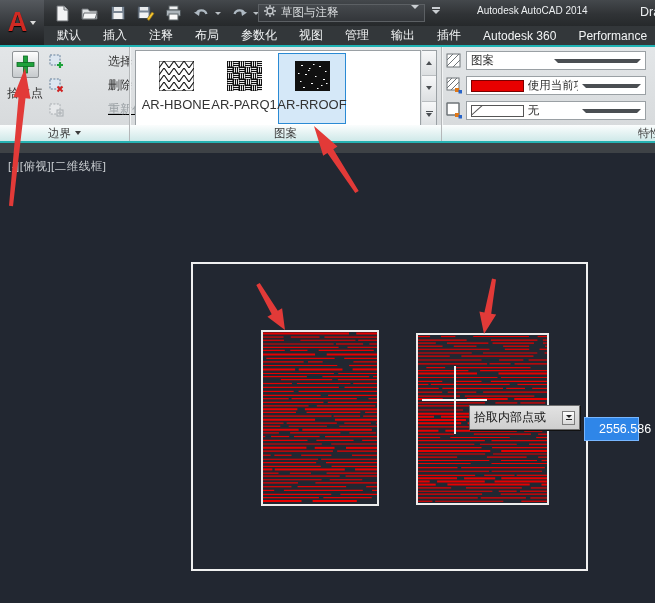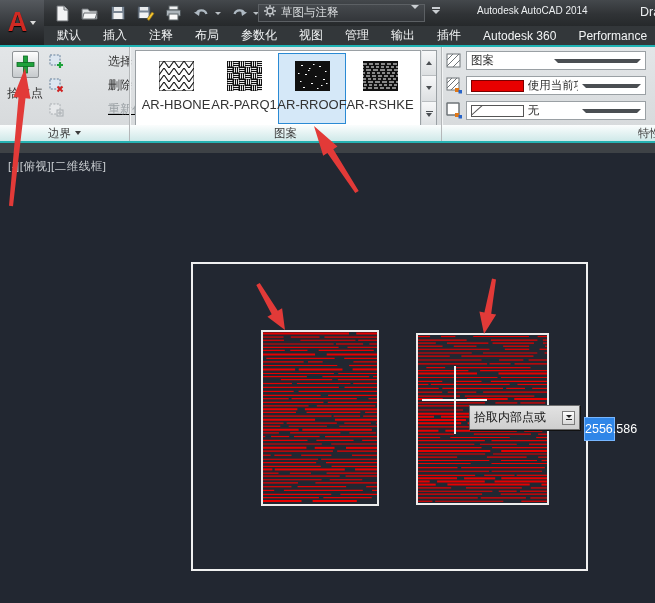--- a/index.html
+++ b/index.html
@@ -120,23 +120,23 @@
     background:linear-gradient(#e2e2e2,#cfcfcf); border:1px solid #6e6e6e;
     box-shadow:1px 1px 0 #111; display:flex; align-items:center; padding:0 4px; z-index:20; }
   #tooltip-text { font-size:12px; color:#141414; flex:1; white-space:nowrap; }
   #tooltip-btn { width:13px; height:14px; background:linear-gradient(#fdfdfd,#d9d9d9);
     border:1px solid #7c7c7c; display:flex; flex-direction:column; align-items:center;
     justify-content:center; gap:1px; cursor:pointer; }
   #tooltip-btn .t { width:0; height:0; border-left:3px solid transparent;
     border-right:3px solid transparent; border-top:3.5px solid #222; }
   #tooltip-btn .b { width:6px; height:1px; background:#222; }
 
-  #dyninput { position:absolute; left:584px; top:264px; width:31px; height:24px;
+  #dyninput { position:absolute; left:584px; top:264px; width:55px; height:24px;
     background:#2f86e8; border:1px solid #77b6ff; display:flex; align-items:center;
-    padding:0 0; z-index:20; }
+    padding:0 14px; z-index:20; }
   #dyninput span { color:#fff; font-size:12.5px; white-space:nowrap; }
   #dyninput .caret { width:1px; height:14px; background:#fff; margin-left:1px; }
 
   #overlay { left:0; top:0; width:655px; height:603px; pointer-events:none; z-index:60; }
   svg { display:block; }
 </style>
 </head>
 <body>
 
 <div id="titlebar" class="abs"></div>
@@ -315,37 +315,20 @@
               <rect x="26" y="24" width="1.5" height="1"></rect>
             <rect x="8" y="26" width="2" height="1"></rect>
               <rect x="22" y="27" width="1.5" height="1"></rect>
             <rect x="31" y="22" width="1.5" height="1"></rect>
               <rect x="13" y="9" width="1.5" height="1"></rect>
             <rect x="3" y="12" width="1.5" height="1"></rect>
               <rect x="18" y="3" width="1.5" height="1"></rect>
           </g>
         </svg>
         <span class="pat-label">AR-RROOF</span>
-      </div>
-      <div class="pat-cell">
-        <svg width="35" height="30" viewBox="0 0 35 30">
-          <rect width="35" height="30" fill="#101010"></rect>
-          <g stroke="#fff" stroke-width="1">
-            <line x1="0" y1="3" x2="35" y2="3" stroke-dasharray="4 2"></line>
-            <line x1="0" y1="6" x2="35" y2="6" stroke-dasharray="3 2" stroke-dashoffset="2"></line>
-            <line x1="0" y1="9" x2="35" y2="9" stroke-dasharray="5 2" stroke-dashoffset="4"></line>
-            <line x1="0" y1="12" x2="35" y2="12" stroke-dasharray="3 2" stroke-dashoffset="1"></line>
-            <line x1="0" y1="15" x2="35" y2="15" stroke-dasharray="4 2" stroke-dashoffset="3"></line>
-            <line x1="0" y1="18" x2="35" y2="18" stroke-dasharray="3 2" stroke-dashoffset="5"></line>
-            <line x1="0" y1="21" x2="35" y2="21" stroke-dasharray="5 2" stroke-dashoffset="2"></line>
-            <line x1="0" y1="24" x2="35" y2="24" stroke-dasharray="3 2" stroke-dashoffset="4"></line>
-            <line x1="0" y1="27" x2="35" y2="27" stroke-dasharray="4 2" stroke-dashoffset="1"></line>
-          </g>
-        </svg>
-        <span class="pat-label">AR-RSHKE</span>
       </div>
     </div>
     <div id="gal-scroll">
       <div class="gal-btn">
           <span class="tri-up-dk"></span>
         </div>
       <div class="gal-btn">
           <span class="tri-dn-dk"></span>
         </div>
       <div class="gal-btn">

